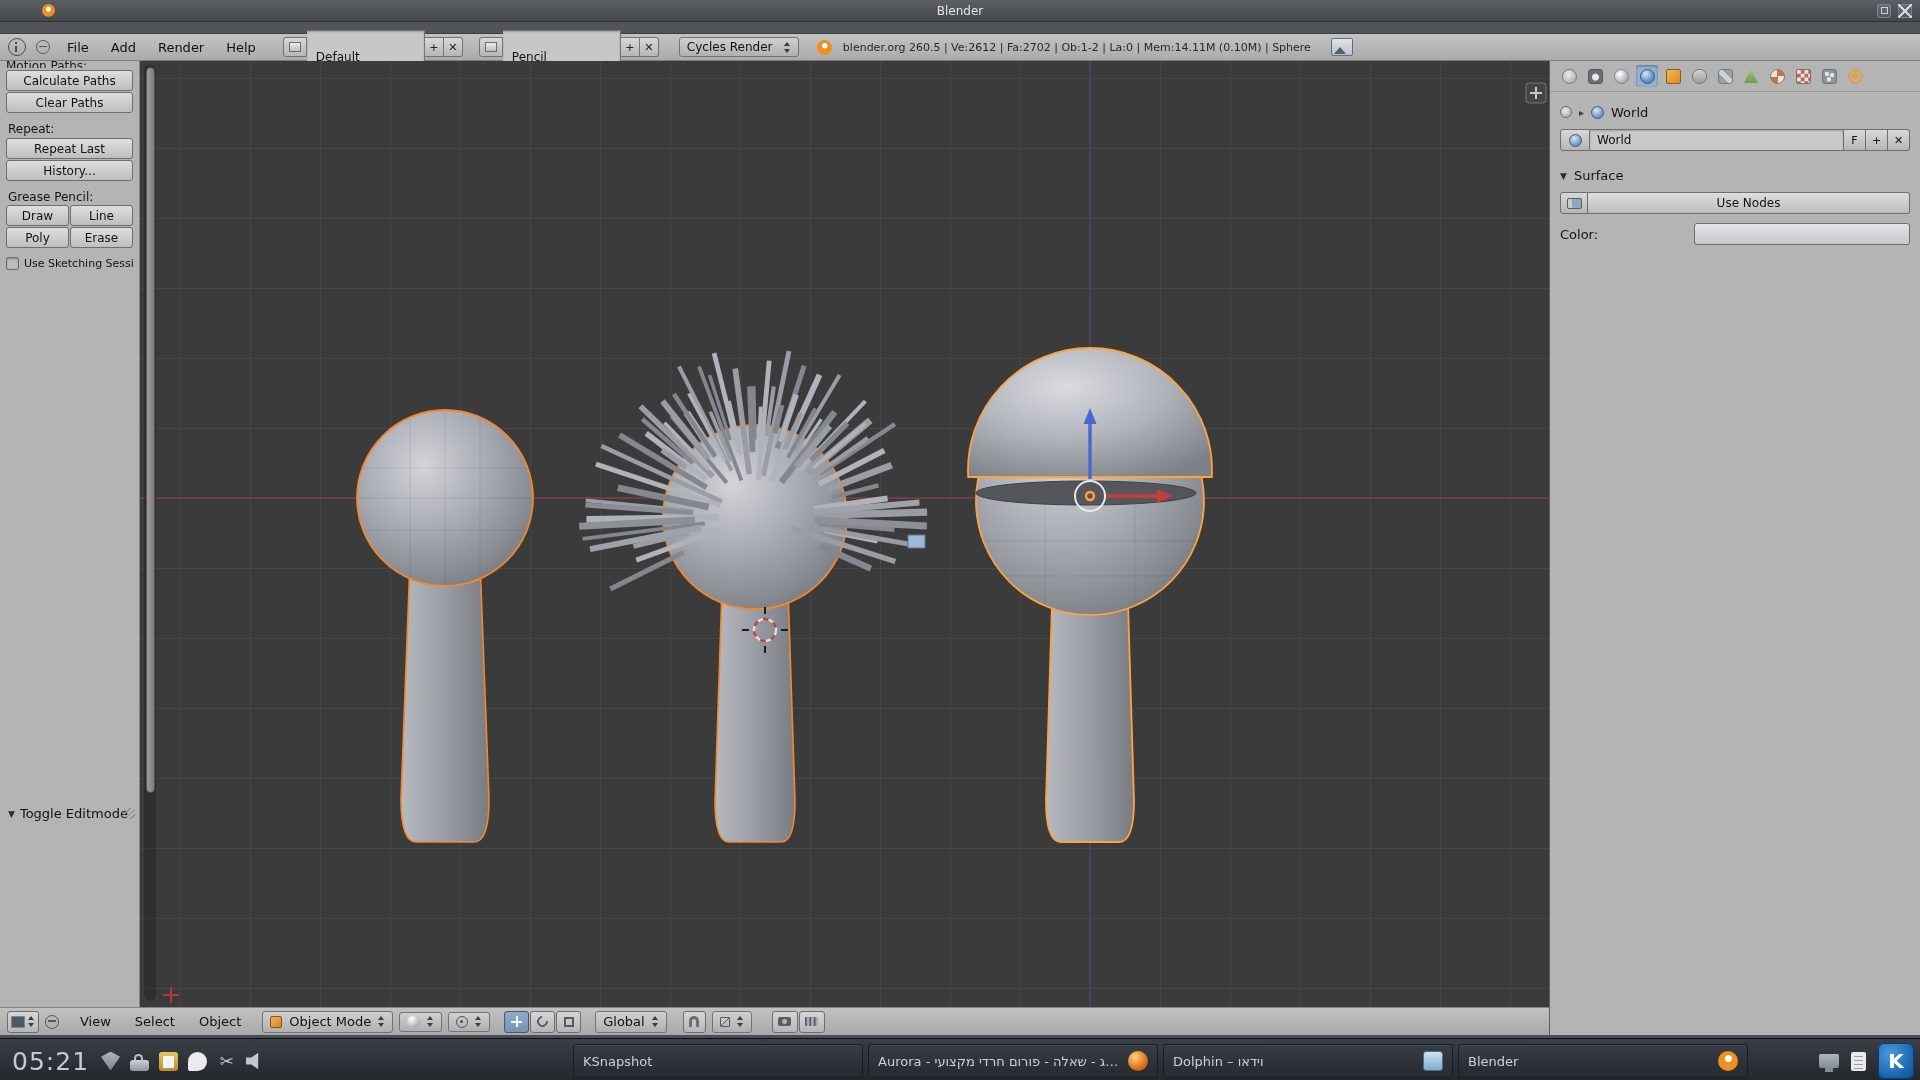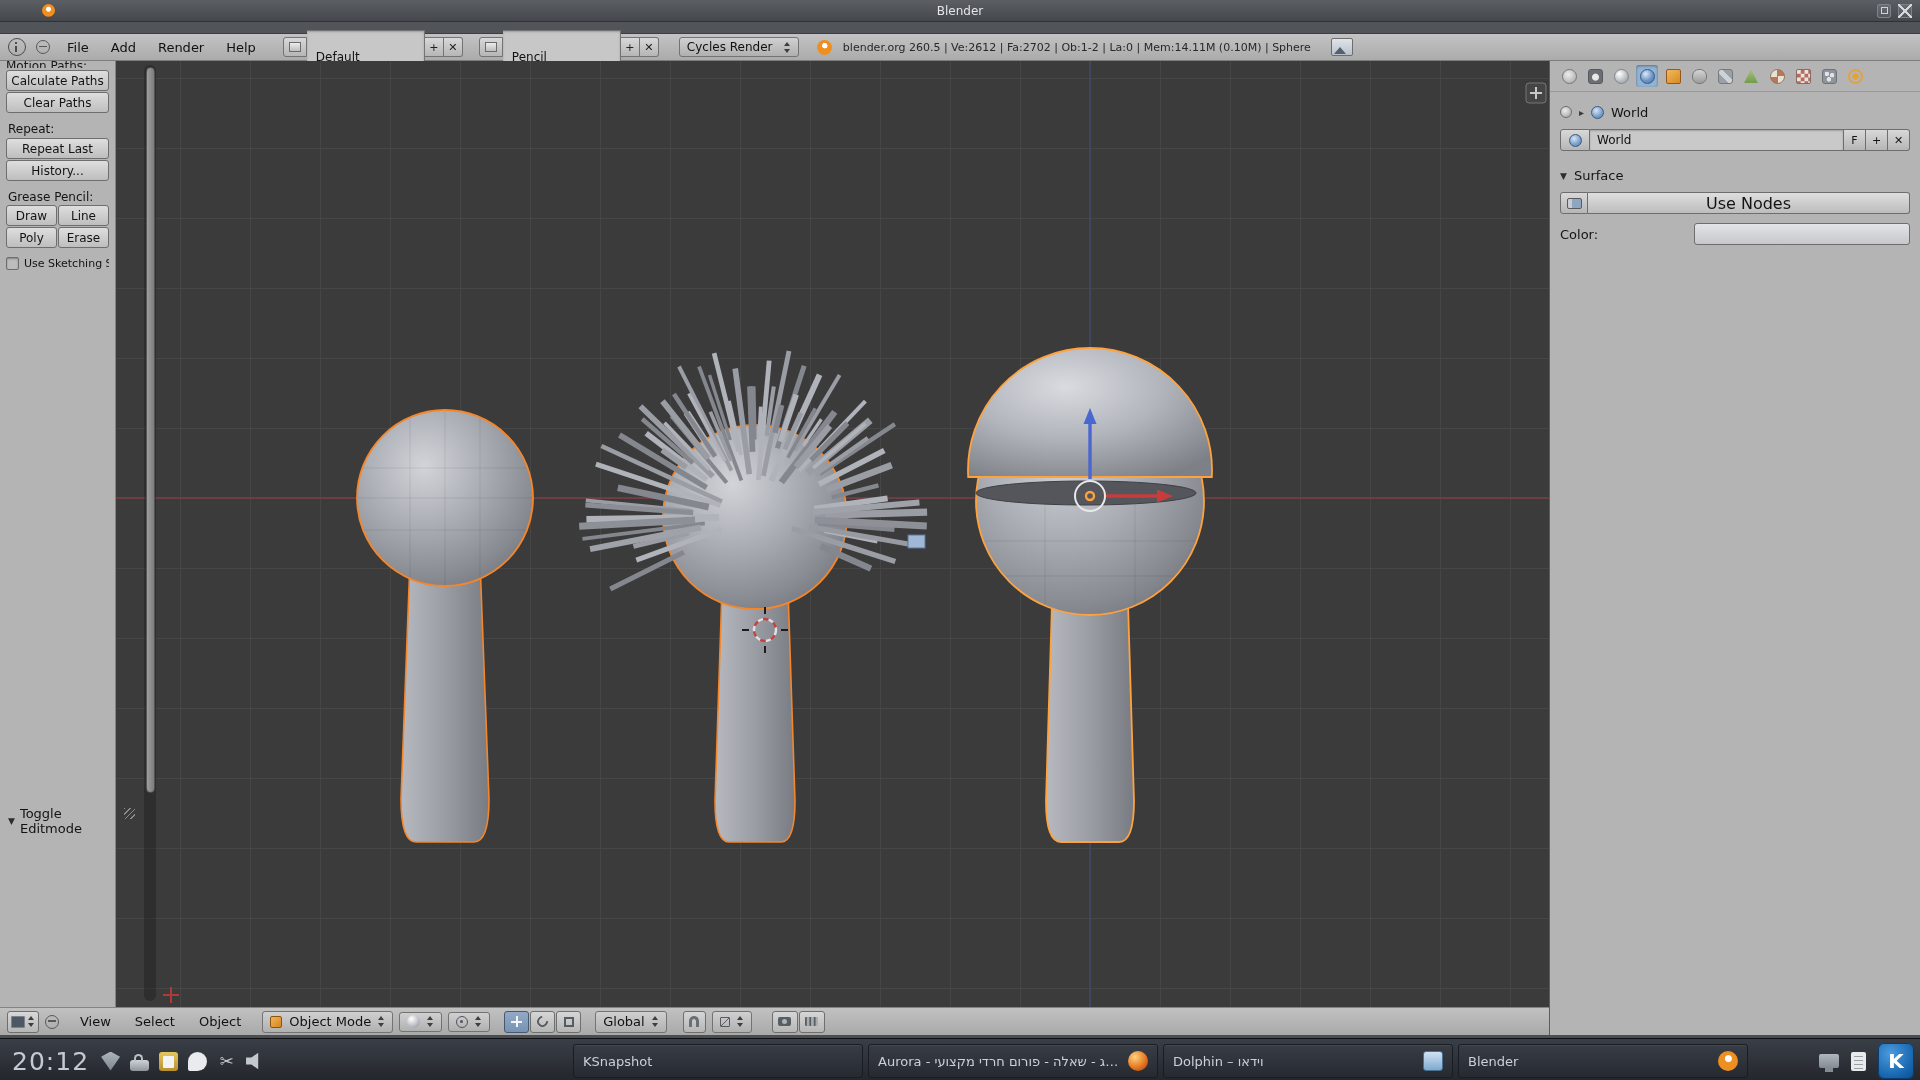--- a/index.html
+++ b/index.html
@@ -42,21 +42,21 @@
   .imgico{margin-left:20px;width:20px;height:16px;border:1px solid #6d6d6d;border-radius:2px;background:linear-gradient(#e0e4e9,#b8c1cb);position:relative;flex:none}
   .imgico::before{content:"";position:absolute;left:2px;bottom:1px;width:0;height:0;border-left:6px solid transparent;border-right:6px solid transparent;border-bottom:7px solid #55606c}
 
   
   #window-body{display:flex}
   #left-col{width:1549px;display:flex;flex-direction:column}
   #viewport{position:relative;height:946px;background:#3b3b3b;overflow:hidden}
   #vp3d{position:absolute;inset:0;display:block}
 
   
-  #toolshelf{position:absolute;left:0;top:0;bottom:0;width:116px;background:#b4b4b4;border-right:1px solid #848484;box-sizing:border-box;padding:0 6px;font-size:12px;color:#131313}
+  #toolshelf{position:absolute;left:0;top:0;bottom:0;width:140px;background:#b4b4b4;border-right:1px solid #848484;box-sizing:border-box;padding:0 6px;font-size:12px;color:#131313}
   .clip-label{height:8px;overflow:hidden;line-height:13px;margin-top:-1px;font-size:12px;color:#1a1a1a}
   .tbtn{height:19px;margin-top:2px;background:linear-gradient(#dedede,#bebebe);border:1px solid #6e6e6e;border-radius:3px;display:flex;align-items:center;justify-content:center;font-size:12px}
   .tbtn+.tbtn{margin-top:1px}
   .tlabel{margin:9px 0 1px 2px}
   .trow{display:flex;gap:1px;margin-top:1px}
   .trow .tbtn{flex:1;margin-top:0}
   .tcheck{display:flex;align-items:center;gap:5px;margin-top:9px}
   .cb{width:13px;height:13px;box-sizing:border-box;background:#bdbdbd;border:1px solid #6e6e6e;border-radius:2px;box-shadow:inset 0 1px 2px rgba(0,0,0,.3);flex:none}
   .cblabel{font-size:11px;white-space:nowrap;overflow:hidden}
   .tpanel-bottom{position:absolute;left:8px;top:745px;display:flex;align-items:center;gap:5px;font-size:13px}
@@ -118,21 +118,21 @@
   .prow{display:flex;align-items:center}
   .name-row{margin-top:2px;height:24px}
   .dbbtn{width:30px;height:22px;box-sizing:border-box;border:1px solid #6e6e6e;border-radius:3px 0 0 3px;background:linear-gradient(#d8d8d8,#b6b6b6);display:flex;align-items:center;justify-content:center;gap:2px}
   .pfield{flex:1;height:22px;box-sizing:border-box;border:1px solid #6e6e6e;border-left:none;background:#c9c9c9;box-shadow:inset 0 1px 2px rgba(0,0,0,.2);font-family:"DejaVu Sans",sans-serif;font-size:12px;padding:0 7px;color:#111;outline:none;min-width:0}
   .pbtn{width:22px;height:22px;box-sizing:border-box;border:1px solid #6e6e6e;border-left:none;background:linear-gradient(#d8d8d8,#b6b6b6);display:flex;align-items:center;justify-content:center;font-size:11px}
   .pbtn.last{border-radius:0 3px 3px 0}
   .phead{margin-top:16px;display:flex;gap:7px;align-items:center}
   .nodes-row{margin-top:9px;height:22px}
   .nicon{width:28px;height:22px;box-sizing:border-box;border:1px solid #6e6e6e;border-radius:3px 0 0 3px;background:linear-gradient(#d8d8d8,#b6b6b6);display:flex;align-items:center;justify-content:center}
   .nicon::before{content:"";width:13px;height:9px;border:1px solid #5a5a5a;border-radius:2px;background:linear-gradient(90deg,#c9cdd2 4px,#8fa6c0 4px)}
-  .wide-btn{flex:1;height:22px;box-sizing:border-box;border:1px solid #6e6e6e;border-left:none;border-radius:0 3px 3px 0;background:linear-gradient(#dedede,#bdbdbd);display:flex;align-items:center;justify-content:center;font-size:16px}
+  .wide-btn{flex:1;height:22px;box-sizing:border-box;border:1px solid #6e6e6e;border-left:none;border-radius:0 3px 3px 0;background:linear-gradient(#dedede,#bdbdbd);display:flex;align-items:center;justify-content:center;font-size:12px}
   .color-row{margin-top:9px}
   .plabel{width:134px;font-size:13px}
   .swatch{flex:1;height:20px;border:1px solid #6e6e6e;border-radius:3px;background:linear-gradient(#e3e4e7,#c5c7cb)}
 
   
   #taskbar{height:45px;background:linear-gradient(#3a3f47,#22252a);border-top:1px solid #0e1013;display:flex;align-items:center;padding:0 6px;box-sizing:border-box}
   .clock{font-size:25px;color:#c4cad2;margin:0 12px 0 6px;letter-spacing:1px}
   .tray{display:flex;gap:10px;align-items:center}
   .tray-ic{width:19px;height:19px;position:relative;flex:none}
   .ti-shield{background:linear-gradient(#aeb4bb,#7e848b);clip-path:polygon(50% 0,100% 28%,50% 100%,0 28%)}
@@ -513,21 +513,21 @@
     <div class="prow color-row">
       <span class="plabel">Color:</span>
       <div class="swatch"></div>
     </div>
   </div>
 </div>
 
 <div id="framebottom"></div>
 
 <div id="taskbar">
-  <span class="clock">20:12</span>
+  <span class="clock">05:21</span>
   <span class="tray">
       <span class="tray-ic ti-shield"></span>
       <span class="tray-ic ti-lock"></span>
       <span class="tray-ic ti-klipper"></span>
       <span class="tray-ic ti-chat"></span>
       <span class="tray-ic ti-cut"></span>
       <span class="tray-ic ti-volume"></span>
     </span>
   <span class="tspacer"></span>
   <span class="tasks">

